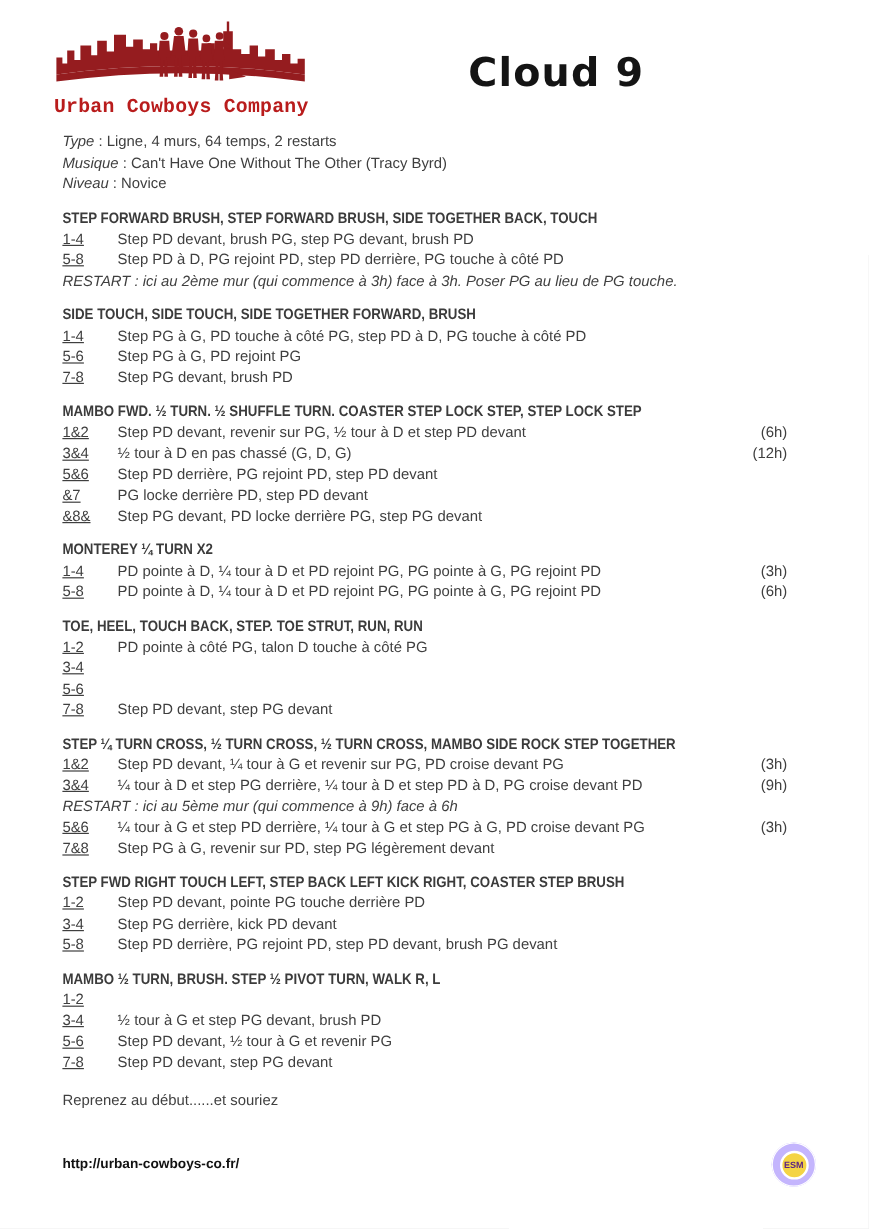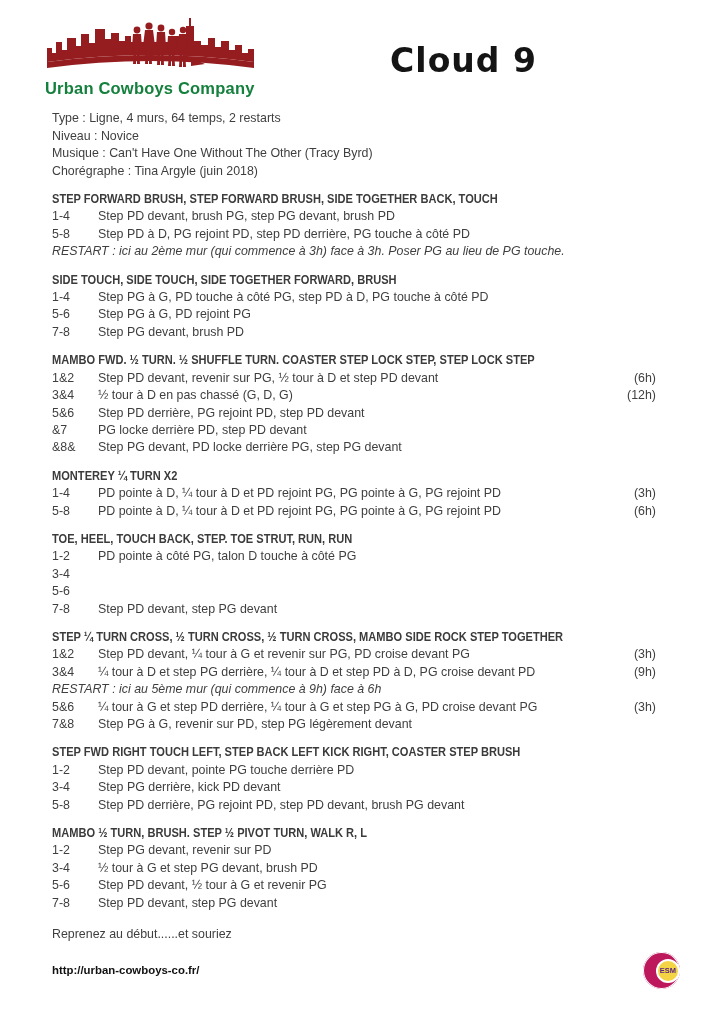--- a/index.html
+++ b/index.html
@@ -7,52 +7,52 @@
   .page {
     position:relative; width:724px; height:1024px; margin:0 auto;
     background:#ffffff; overflow:hidden;
     font-family:"Liberation Sans", sans-serif;
     color:#3f3f3f; font-size:12.4px; line-height:17.4px;
   }
   
   .hdr { display:flex; padding:12px 60px 0 45px; }
   .logo-block { width:218px; flex:0 0 auto; }
   .logo-svg { display:block; width:212px; height:66px; }
-  .logo-text { color:#15803d; font-weight:bold; font-size:16.5px; margin-top:2px; letter-spacing:.2px; }
+  .logo-text { color:#b91c1c; font-weight:bold; font-size:16.5px; margin-top:2px; letter-spacing:.2px;font-family:Liberation Mono, monospace; }
   .title-area { flex:1; text-align:center; padding-top:40px; }
   .doc-title {
     font-family:"DejaVu Sans", sans-serif; font-weight:600;
     font-size:33px; color:#141414; letter-spacing:1px;
   }
   
   .content { padding:13px 40px 0 52px; }
   .meta-line { }
-  .meta-label { }
+  .meta-label { font-style:italic; }
   
   .section { margin-top:11px; }
   .sec-title {
     display:inline-block; font-weight:700; color:#3b3b3b; font-size:12.6px;
     transform:scaleX(.88); transform-origin:0 50%; white-space:nowrap;
   }
   .step-row { display:flex; max-width:604px; }
-  .count { flex:0 0 46px; }
+  .count { flex:0 0 46px;text-decoration:underline; }
   .txt { flex:1; }
   .wall { flex:0 0 40px; text-align:right; }
   .note { font-style:italic; }
   .ending { margin-top:14px; }
   
   .footer {
     position:absolute; left:52px; right:44px; top:952px;
     display:flex; align-items:center; justify-content:space-between;
     font-size:11.4px; color:#161616;
   }
   .footer-url { font-weight:bold; color:#111; text-decoration:none; }
   .esm-logo {
     width:37px; height:37px; border-radius:50%;
-    background:#be185d; display:flex; align-items:center; justify-content:flex-end;
+    background:#c4b5fd; display:flex; align-items:center; justify-content:center;
     box-shadow:0 0 0 1px #fff inset;
     margin-left:14px;
   }
   .esm-inner {
     width:24px; height:24px; border-radius:50%; background:#f4d445;
     border:2px solid #ffffff;
     display:flex; align-items:center; justify-content:center;
     color:#5c2482; font-weight:bold; font-size:7.5px; letter-spacing:0;
   }
   .footer-right .b { font-weight:bold; }
@@ -97,27 +97,24 @@
       <span class="doc-title">Cloud 9</span>
     </div>
   </div>
 
   <div class="content">
     <div>
       <div class="meta-line">
         <span class="meta-label">Type</span><span> : Ligne, 4 murs, 64 temps, 2 restarts</span>
       </div>
       <div class="meta-line">
-        <span class="meta-label">Niveau</span><span> : Novice</span>
-      </div>
-      <div class="meta-line">
         <span class="meta-label">Musique</span><span> : Can't Have One Without The Other (Tracy Byrd)</span>
       </div>
       <div class="meta-line">
-        <span class="meta-label">Chorégraphe</span><span> : Tina Argyle (juin 2018)</span>
+        <span class="meta-label">Niveau</span><span> : Novice</span>
       </div>
     </div>
 
     <div>
   <div class="section">
     <div><span class="sec-title">STEP FORWARD BRUSH, STEP FORWARD BRUSH, SIDE TOGETHER BACK, TOUCH</span></div>
     <div>
   <div class="step-row">
     <span class="count">1-4</span>
     <span class="txt">Step PD devant, brush PG, step PG devant, brush PD</span>
@@ -288,21 +285,20 @@
     <span class="wall"></span>
   </div>
 </div>
   </div>
 
   <div class="section">
     <div><span class="sec-title">MAMBO ½ TURN, BRUSH. STEP ½ PIVOT TURN, WALK R, L</span></div>
     <div>
   <div class="step-row">
     <span class="count">1-2</span>
-    <span class="txt">Step PG devant, revenir sur PD</span>
     <span class="wall"></span>
   </div>
 
   <div class="step-row">
     <span class="count">3-4</span>
     <span class="txt">½ tour à G et step PG devant, brush PD</span>
     <span class="wall"></span>
   </div>
 
   <div class="step-row">

